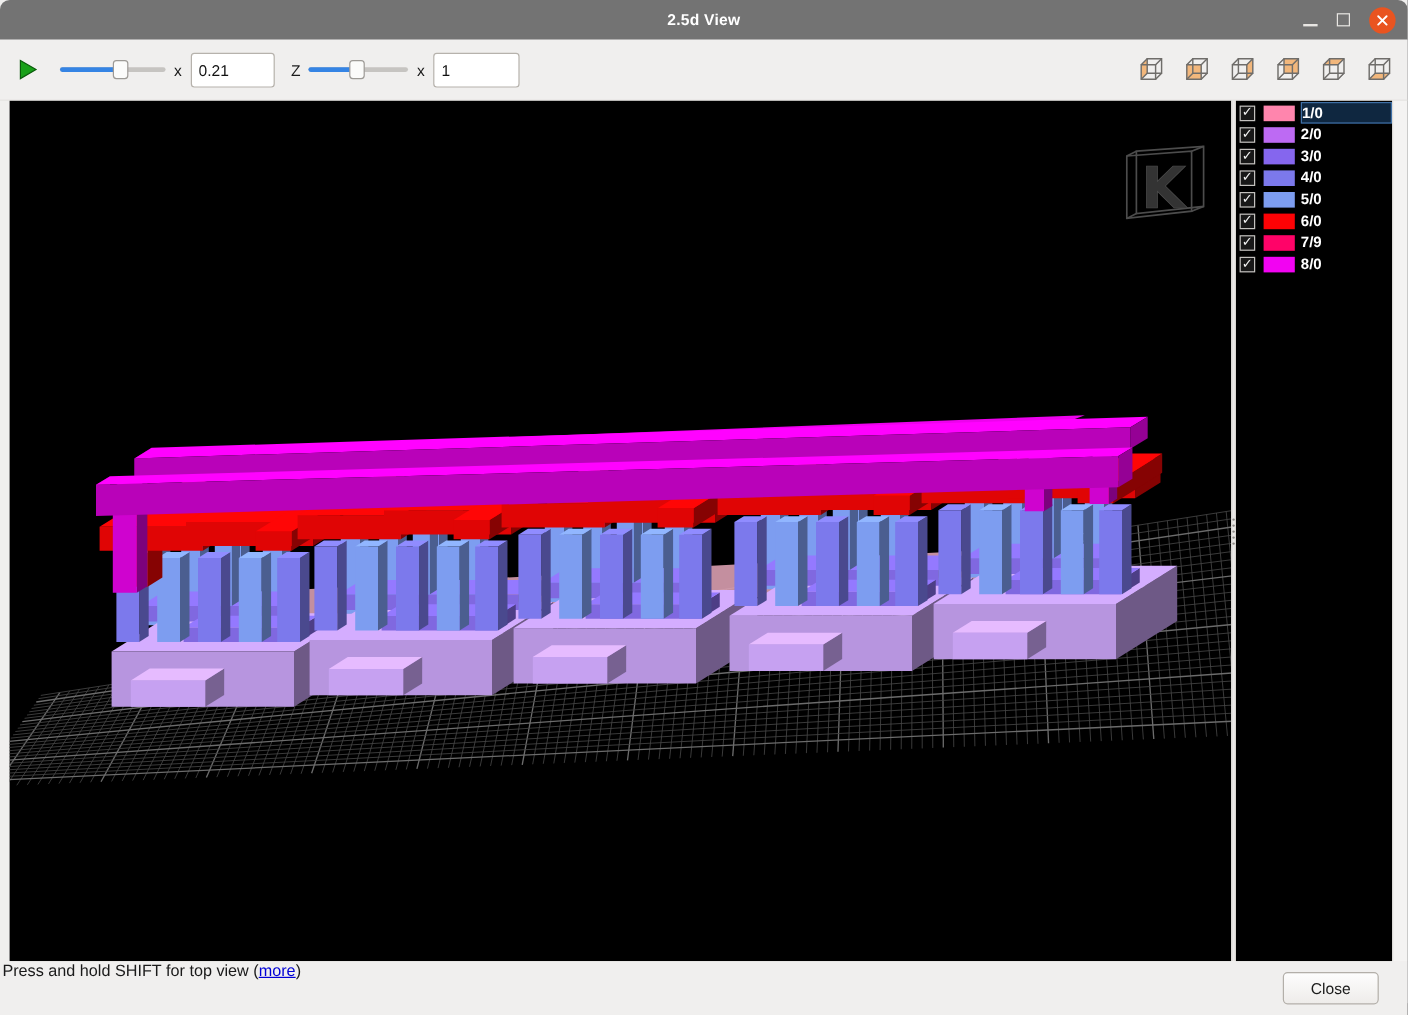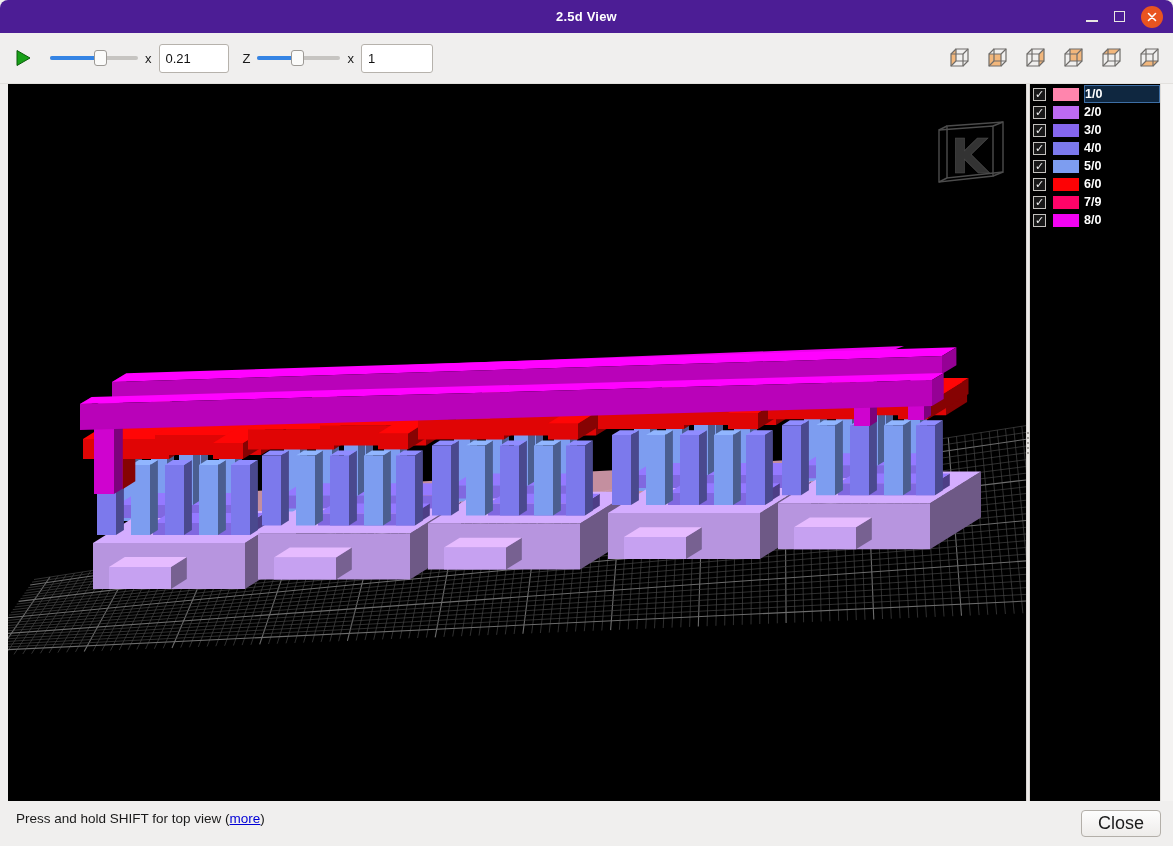--- a/index.html
+++ b/index.html
@@ -1,21 +1,21 @@
 <!DOCTYPE html>
 <html><head>
 <meta charset="utf-8">
 <style>
   * { margin:0; padding:0; box-sizing:border-box; }
   html,body { width:1173px; height:846px; overflow:hidden; background:#f0efee;
               font-family:"Liberation Sans", sans-serif; }
   .window { width:1173px; height:846px; display:flex; flex-direction:column; background:#f0efee; }
 
   
-  .titlebar { height:33px; background:#4c1d95; border-radius:8px 8px 0 0; position:relative;
+  .titlebar { height:33px; background:#737373; border-radius:8px 8px 0 0; position:relative;
               display:flex; align-items:center; justify-content:center; flex:0 0 auto; }
   .titlebar .title { color:#ffffff; font-size:13px; font-weight:bold; letter-spacing:.2px; }
   .win-controls { position:absolute; right:10px; top:0; height:33px; display:flex; align-items:center; gap:16px; }
   .wc-min { width:12px; height:0; border-top:2px solid #e8e6e3; margin-top:8px; cursor:default; }
   .wc-max { width:11px; height:11px; border:1.5px solid #e8e6e3; background:transparent; }
   .wc-close { width:22px; height:22px; border-radius:50%; background:#e95420; color:#ffffff;
               display:flex; align-items:center; justify-content:center; font-size:14px; line-height:1; }
 
   
   .toolbar { height:51px; background:#f0efee; display:flex; align-items:center; padding:0 12px 0 12px;
@@ -44,27 +44,27 @@
   .layer-row { height:18px; display:flex; align-items:center; padding-left:3px; }
   .chk { width:13px; height:13px; border:1px solid #c3c1be; background:#181818; color:#f2f2f2;
          font-size:11px; line-height:11px; text-align:center; flex:0 0 auto; }
   .swatch { width:26px; height:13px; margin-left:7px; flex:0 0 auto; }
   .lyr-label-wrap { flex:1 1 auto; height:18px; margin-left:5px; display:flex; align-items:center; }
   .lyr-label-wrap.selected { background:#0f2740; border:1px solid #3e6fa5; }
   .lyr-label { color:#ffffff; font-size:12.5px; font-weight:bold; }
   .scroll-strip { width:13px; background:#f4f3f2; border-left:1px solid #dddbd8; }
 
   
-  .statusbar { height:35px; background:#f0efee; display:flex; align-items:center; padding:0 12px 0 16px;
+  .statusbar { height:35px; background:#f0efee; display:flex; padding:0 12px 0 2px;
                flex:0 0 auto; position:relative; }
   .status-text { font-size:13.5px; color:#1a1a1a; }
   .status-text a { color:#0000d6; text-decoration:underline; cursor:pointer; }
-  .close-btn { position:absolute; right:12px; top:9px; width:80px; height:27px;
+  .close-btn { position:absolute; right:24px; top:9px; width:80px; height:27px;
                background:linear-gradient(#fdfdfd,#eeecea); border:1px solid #b3afa9; border-radius:4px;
-               font-size:18px; color:#1b1b1b; font-family:"Liberation Sans",sans-serif; }
+               font-size:13px; color:#1b1b1b; font-family:"Liberation Sans",sans-serif; }
 </style>
 </head>
 <body>
 
 <div class="window">
 
   <div class="titlebar">
     <span class="title">2.5d View</span>
     <div class="win-controls">
       <div class="wc-min"></div>

